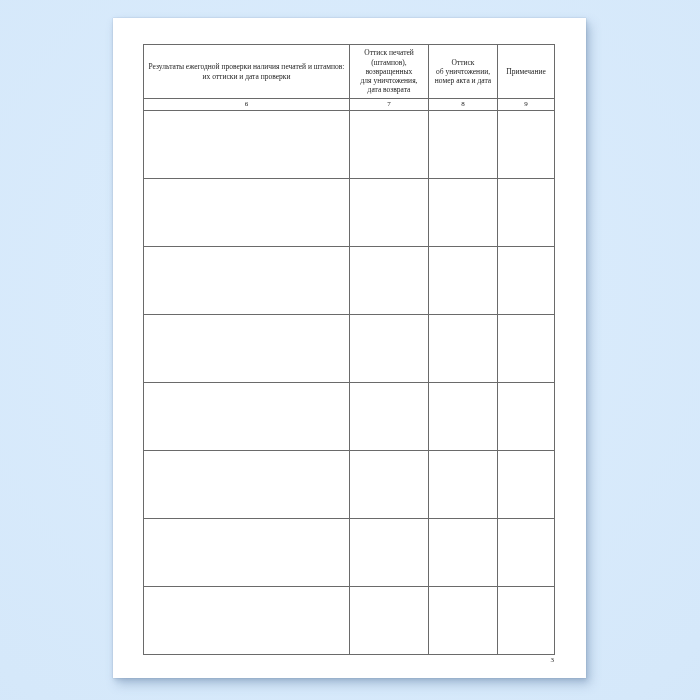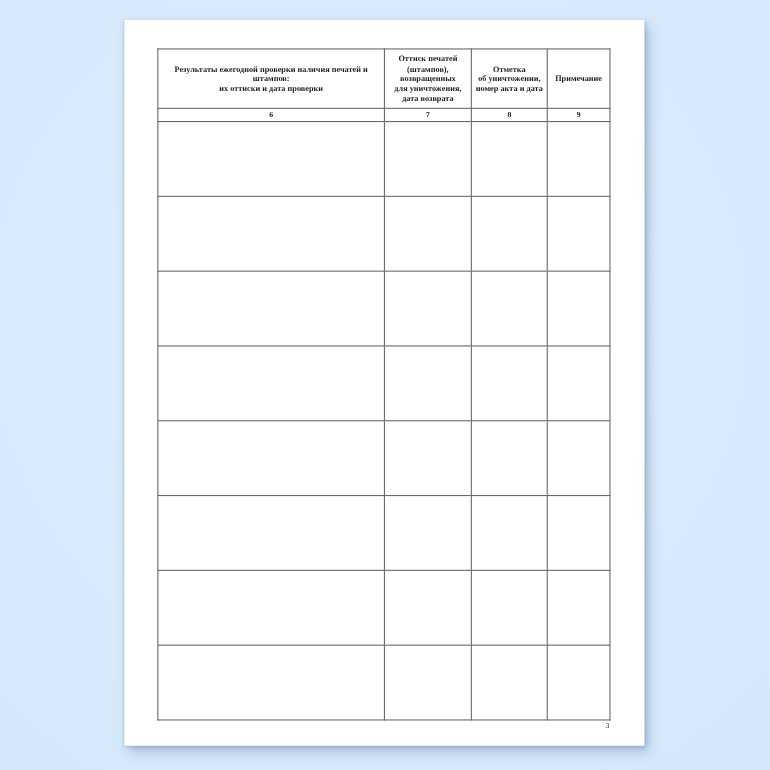--- a/index.html
+++ b/index.html
@@ -36,21 +36,21 @@
     table-layout: fixed;
     color: #1d1d1d;
   }
   .form-table th,
   .form-table td {
     border: 1px solid #6a6a6a;
     padding: 0;
     margin: 0;
     text-align: center;
     vertical-align: middle;
-    font-weight: bold;
+    font-weight: normal;
     overflow: hidden;
   }
   .form-table th.hdr {
     height: 51px;
     font-size: 7.5px;
     line-height: 9.3px;
     white-space: pre-line;
     padding: 1px 2px;
   }
   .form-table td.num {
@@ -86,21 +86,21 @@
     </colgroup>
     <thead>
       <tr>
         <th class="hdr">Результаты ежегодной проверки наличия печатей и штампов:
 их оттиски и дата проверки</th>
         <th class="hdr">Оттиск печатей
 (штампов),
 возвращенных
 для уничтожения,
 дата возврата</th>
-        <th class="hdr">Отметка
+        <th class="hdr">Оттиск
 об уничтожении,
 номер акта и дата</th>
         <th class="hdr">Примечание</th>
       </tr>
       <tr>
         <td class="num">6</td>
         <td class="num">7</td>
         <td class="num">8</td>
         <td class="num">9</td>
       </tr>

